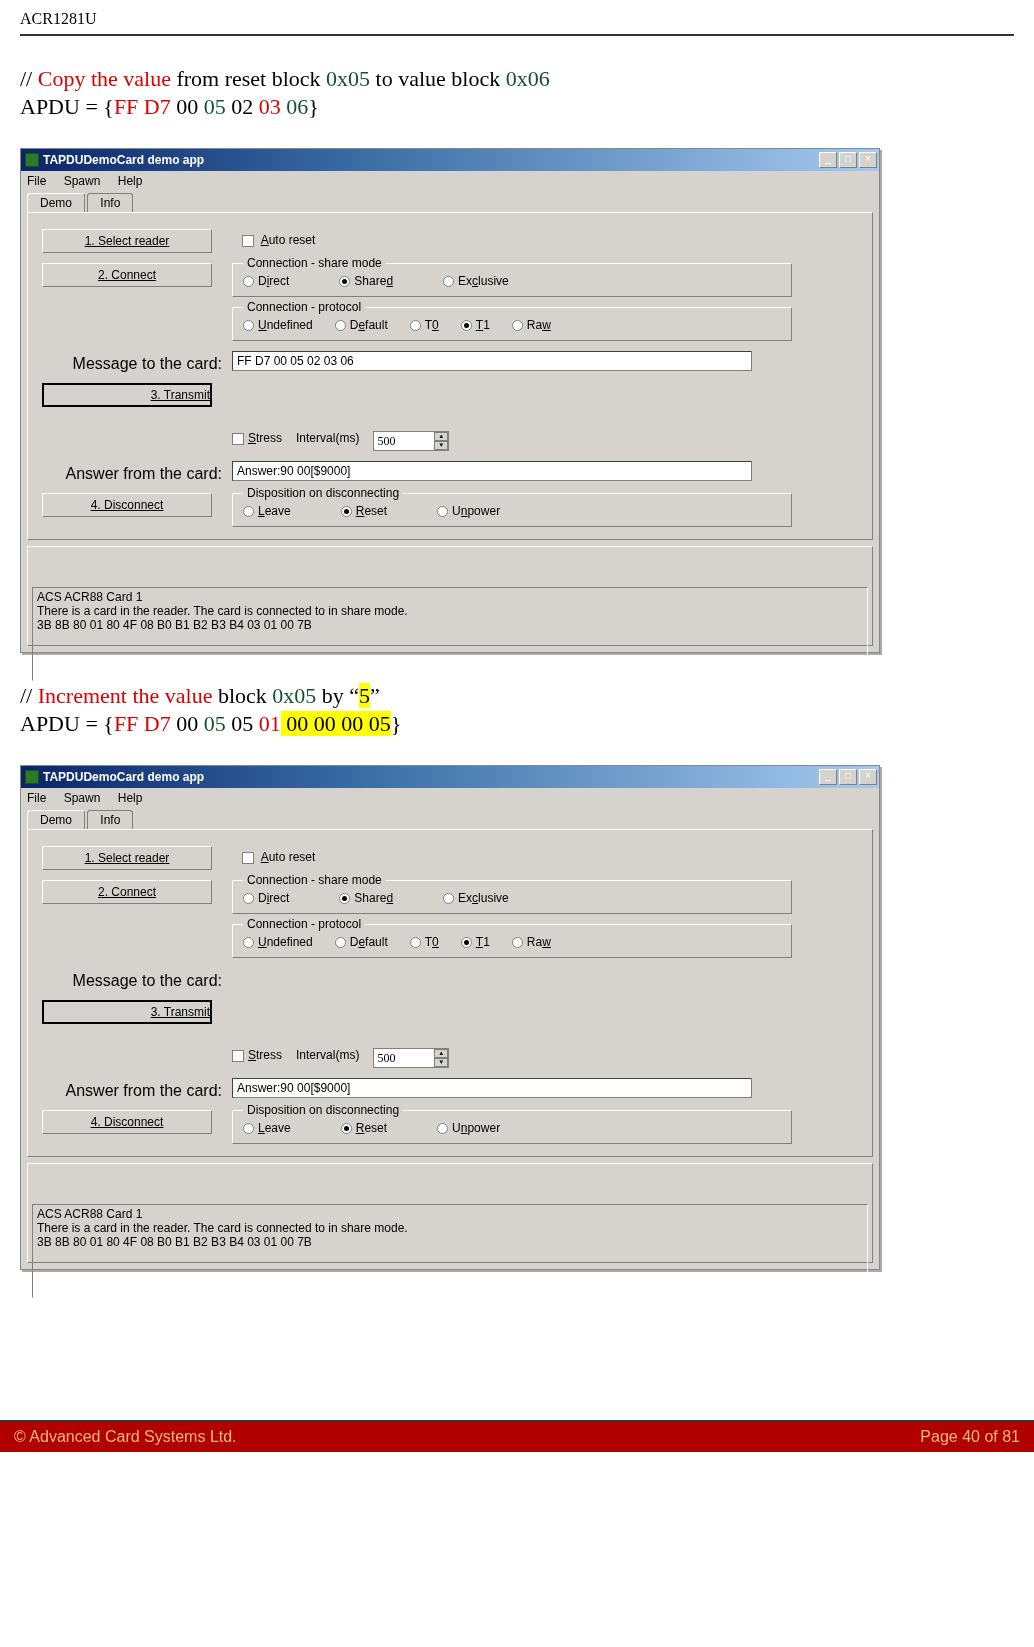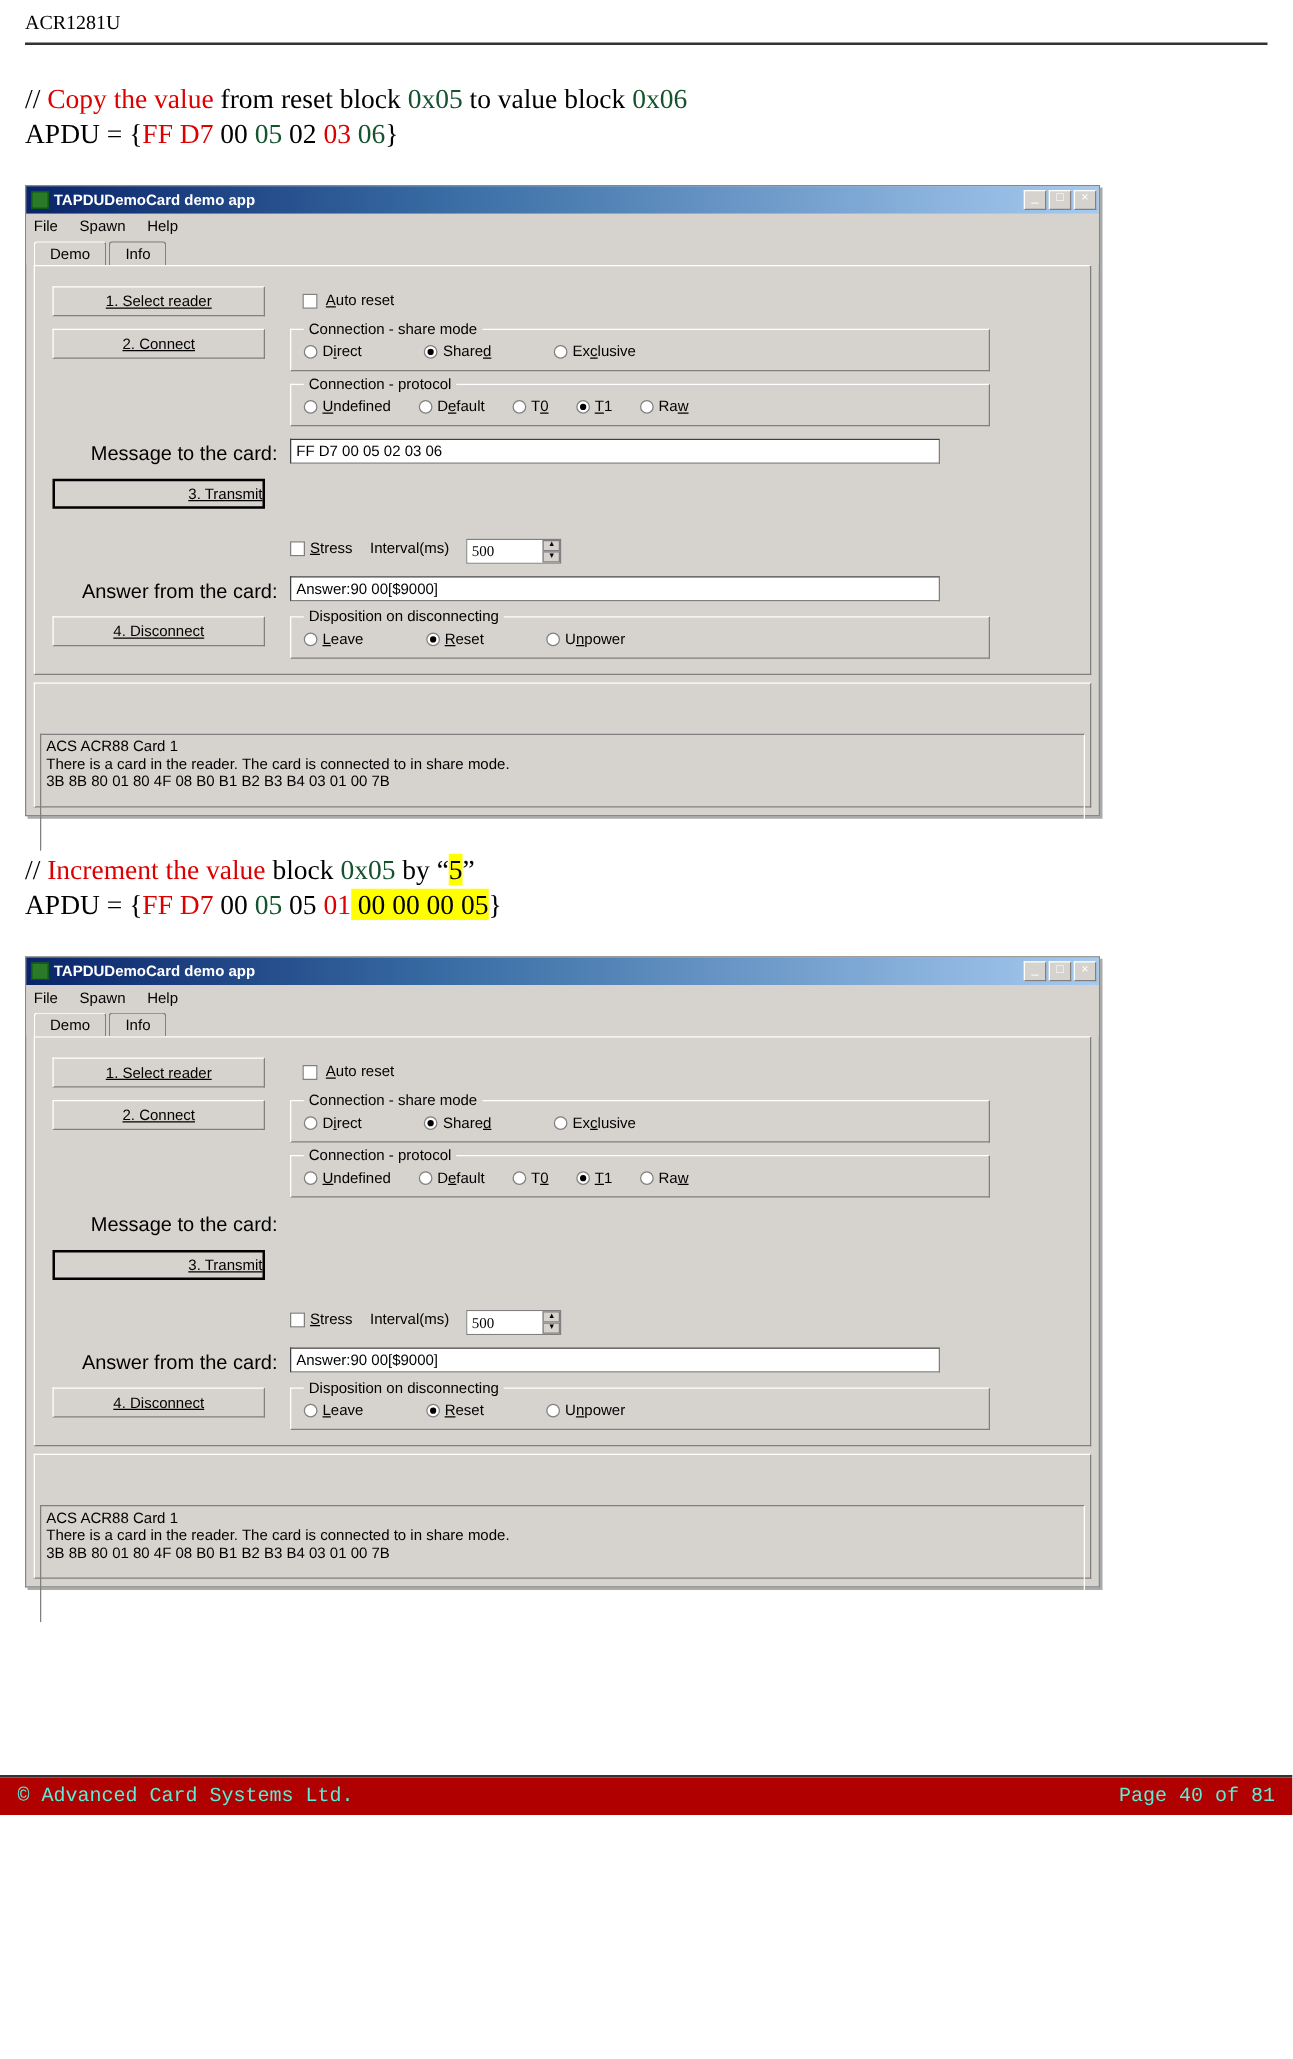--- a/index.html
+++ b/index.html
@@ -199,26 +199,26 @@
   }
 
   .footer-gap { height: 120px; }
   hr.bot-rule {
     border: none;
     border-top: 2px solid #333;
     margin: 0;
   }
   .footer {
     background: #b10000;
-    color: #5eead4;
+    color: #fdba74;
     font-size: 16px;
     padding: 6px 14px;
     display: flex;
     justify-content: space-between;
-    font-family: Liberation Mono, monospace;
+    font-family: Liberation Sans, sans-serif;
   }
 </style>
 </head>
 <body>
 
 <div class="page">
   <div class="header-text">ACR1281U</div>
   <hr class="top-rule">
 
   <div class="comment-line">

